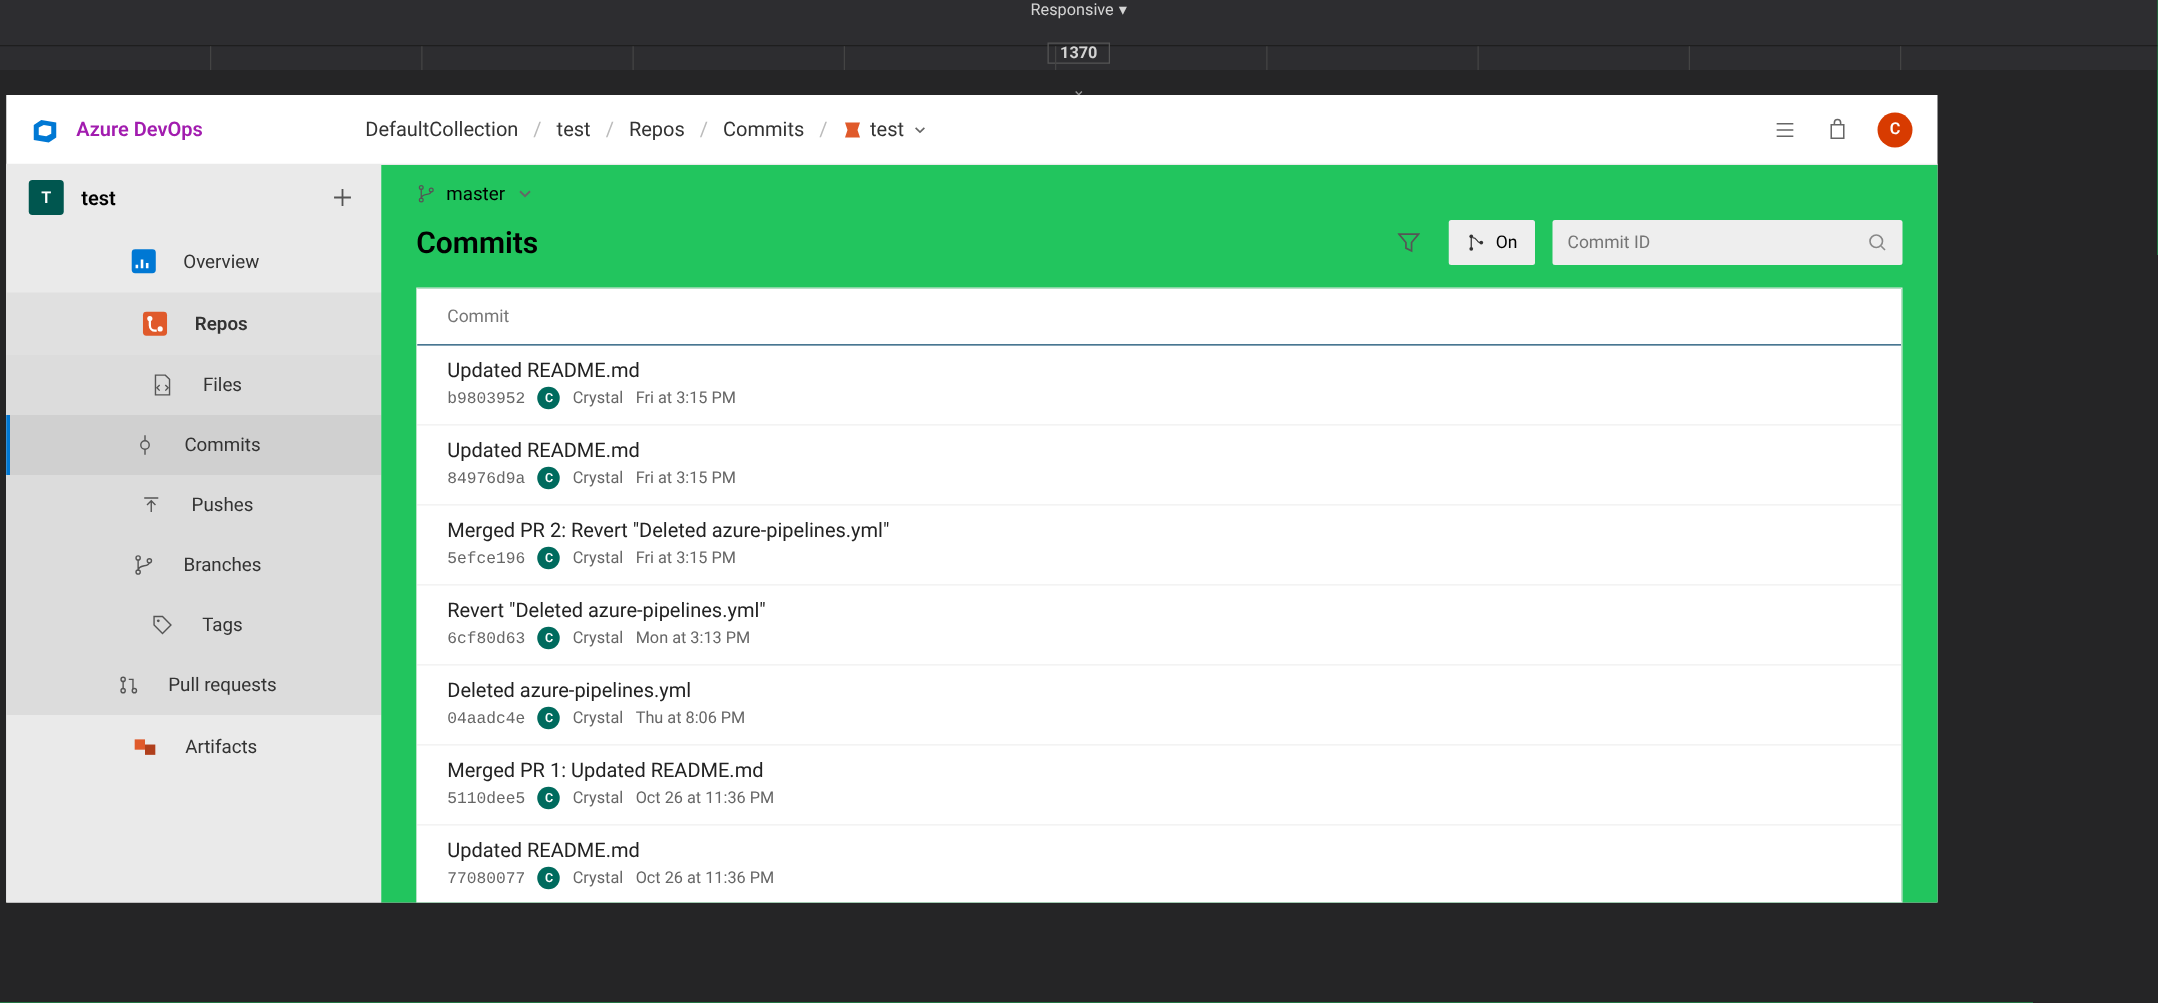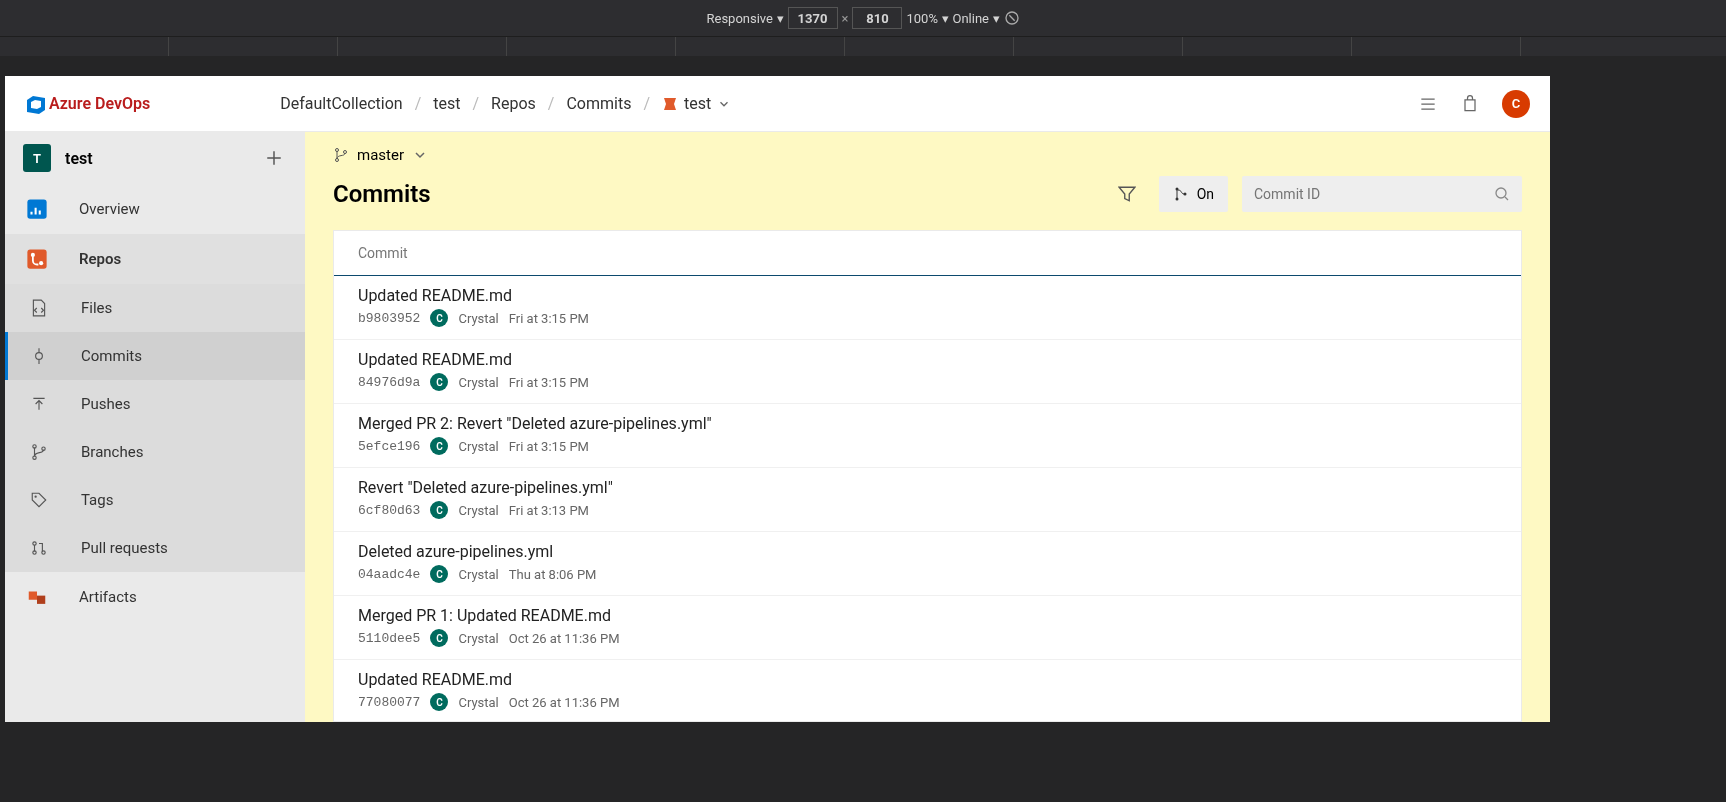--- a/index.html
+++ b/index.html
@@ -1,54 +1,54 @@
 <!DOCTYPE html>
 <html><head>
 <meta charset="utf-8">
 <style>
 * { margin: 0; padding: 0; box-sizing: border-box; font-family: -apple-system, BlinkMacSystemFont, "Segoe UI", Roboto, sans-serif; }
 body { background: #252526; width: 1726px; height: 802px; overflow: hidden; }
 
-.devtools-bar { height: 36px; background: #2d2d30; display: flex; align-items: center; justify-content: center; gap: 4px; color: #d4d4d4; font-size: 13px; }
+.devtools-bar { height: 36px; background: #2d2d30; display: flex; align-items: center; gap: 18px; color: #d4d4d4; font-size: 13px; flex-direction: column; }
 .devtools-bar .dd { display: flex; align-items: center; gap: 4px; cursor: pointer; }
 .devtools-bar .dim-input { width: 50px; height: 22px; background: transparent; border: 1px solid #555; color: #d4d4d4; text-align: center; font-size: 13px; font-weight: bold; }
 .devtools-bar .x { color: #999; }
 .devtools-bar svg { width: 16px; height: 16px; }
 
 .ruler { height: 20px; background: #2d2d30; border-top: 1px solid #1e1e1e; display: flex; }
 .ruler .tick { width: 169px; border-right: 1px solid #444; }
 
 .viewport { position: absolute; top: 76px; left: 5px; width: 1545px; height: 646px; background: #fff; display: flex; flex-direction: column; }
 
 .topbar { height: 56px; display: flex; align-items: center; padding: 0 20px; border-bottom: 1px solid #eaeaea; }
-.logo { display: flex; align-items: center; gap: 0; color: #b91c1c; font-size: 16px; font-weight: 600; }
+.logo { display: flex; align-items: center; gap: 12px; color: #a21caf; font-size: 16px; font-weight: 600; }
 .logo svg { width: 24px; height: 24px; }
 .breadcrumbs { margin-left: 130px; display: flex; align-items: center; gap: 12px; font-size: 16px; color: #333; }
 .breadcrumbs .sep { color: #bbb; }
 .breadcrumbs .bc-item { cursor: pointer; }
 .spacer { flex: 1; }
 .topbar-right { display: flex; align-items: center; gap: 22px; }
 .topbar-right svg { width: 20px; height: 20px; color: #666; cursor: pointer; }
 .avatar { width: 28px; height: 28px; border-radius: 50%; background: #d83b01; color: #fff; display: flex; align-items: center; justify-content: center; font-size: 13px; font-weight: 600; cursor: pointer; }
 
 .body { flex: 1; display: flex; min-height: 0; }
 .sidebar { width: 300px; background: #eaeaea; display: flex; flex-direction: column; }
 .project-row { height: 52px; display: flex; align-items: center; padding: 0 18px; gap: 14px; }
 .project-badge { width: 28px; height: 28px; background: #00564f; color: #fff; display: flex; align-items: center; justify-content: center; font-size: 13px; font-weight: 600; border-radius: 3px; }
 .project-name { flex: 1; font-size: 16px; font-weight: 600; }
 .plus { width: 26px; height: 26px; display: flex; align-items: center; justify-content: center; cursor: pointer; color: #555; }
 
-.nav-item { height: 50px; display: flex; align-items: center; padding: 0 20px; gap: 30px; font-size: 15px; color: #333; cursor: pointer; }
+.nav-item { height: 50px; display: flex; align-items: center; padding: 0 20px; gap: 20px; font-size: 15px; color: #333; cursor: pointer; justify-content: center; }
 .nav-item.active { background: #e0e0e0; font-weight: 600; }
 .nav-item.sub { padding-left: 22px; font-size: 15px; height: 48px; background: #dcdcdc; }
 .nav-item.sub.selected { background: #d0d0d0; border-left: 3px solid #0078d4; padding-left: 19px; }
 .nav-item .nav-icon { width: 24px; height: 24px; display: flex; align-items: center; justify-content: center; }
 .sub .nav-icon svg { color: #555; width: 18px; height: 18px; }
 
-.main { flex: 1; background: #fef9c3; display: flex; flex-direction: column; min-width: 0; }
+.main { flex: 1; background: #22c55e; display: flex; flex-direction: column; min-width: 0; }
 .branch-row { padding: 14px 28px 12px; display: flex; align-items: center; gap: 8px; font-size: 15px; }
 .branch-row svg { width: 16px; height: 16px; color: #555; }
 .header-row { display: flex; align-items: center; padding: 0 28px 18px; }
 .page-title { font-size: 24px; font-weight: 600; }
 .toolbar { display: flex; align-items: flex-end; gap: 14px; }
 .filter-btn { width: 36px; height: 36px; display: flex; align-items: center; justify-content: center; cursor: pointer; }
 .graph-toggle { height: 36px; background: #eee; display: flex; align-items: center; gap: 8px; padding: 0 14px; border-radius: 2px; cursor: pointer; font-size: 14px; }
 .search-box { width: 280px; height: 36px; background: #eee; display: flex; align-items: center; padding: 0 12px; border-radius: 2px; }
 .search-box input { flex: 1; border: none; background: transparent; font-size: 14px; outline: none; color: #333; }
 .search-box svg { width: 16px; height: 16px; color: #888; }
@@ -308,21 +308,21 @@
                 <span>Crystal</span>
                 <span>Fri at 3:15 PM</span>
               </div>
             </div>
             <div class="commit-row">
               <div class="commit-title">Revert "Deleted azure-pipelines.yml"</div>
               <div class="commit-meta">
                 <span class="commit-hash">6cf80d63</span>
                 <span class="author-badge">C</span>
                 <span>Crystal</span>
-                <span>Fri at 3:13 PM</span>
+                <span>Mon at 3:13 PM</span>
               </div>
             </div>
             <div class="commit-row">
               <div class="commit-title">Deleted azure-pipelines.yml</div>
               <div class="commit-meta">
                 <span class="commit-hash">04aadc4e</span>
                 <span class="author-badge">C</span>
                 <span>Crystal</span>
                 <span>Thu at 8:06 PM</span>
               </div>

